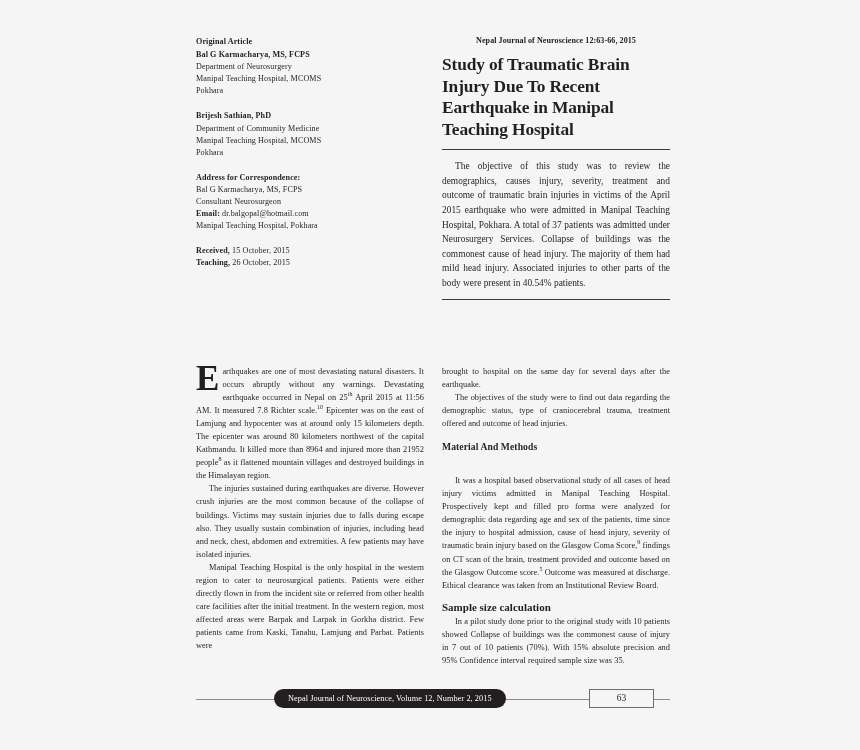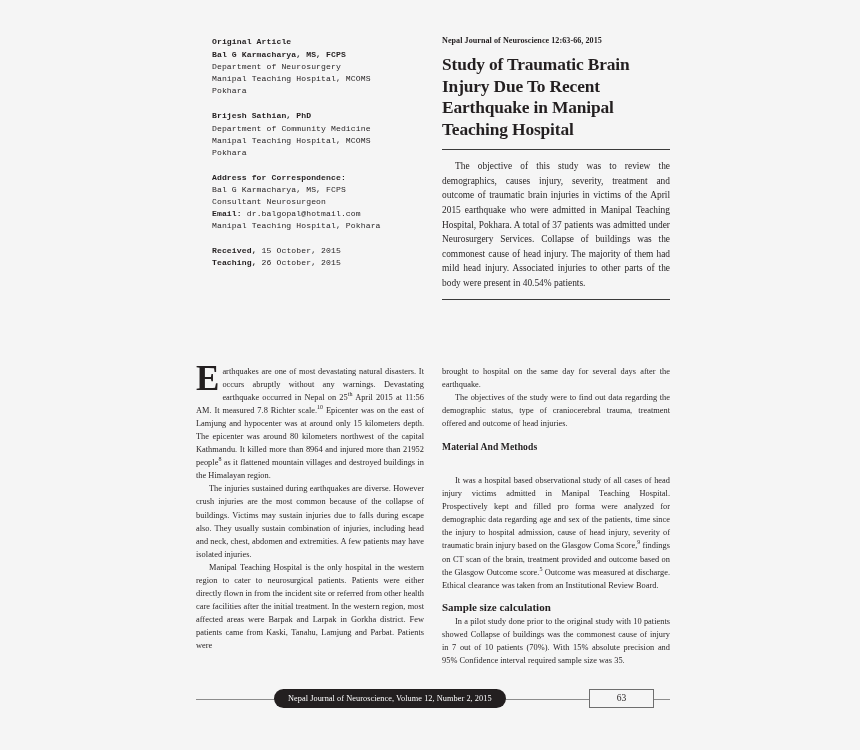--- a/index.html
+++ b/index.html
@@ -21,24 +21,23 @@
     background: #f5f5f5;
   }
   .cols {
     position: absolute;
     left: 196px;
     top: 36px;
     width: 474px;
   }
   .col-left {
     position: absolute;
-    left: 16px;
+    left: 0;
     top: 0;
     width: 222px;
-    font-family: Liberation Mono, monospace;
   }
   .col-right {
     position: absolute;
     left: 246px;
     top: 0;
     width: 228px;
   }
 
   
   .meta-block { margin-bottom: 13px; }
@@ -54,21 +53,21 @@
     line-height: 12.1px;
     margin-bottom: 1px;
     letter-spacing: .1px;
   }
   .meta-label { font-weight: bold; }
 
   
   .journal-ref {
     font-size: 8.1px;
     font-weight: bold;
-    text-align: left;
+    text-align: center;
     letter-spacing: .05px;
     margin-bottom: 9px;
   }
   .article-title {
     font-size: 17.4px;
     font-weight: bold;
     line-height: 21.6px;
     letter-spacing: -.15px;
     margin: 0 0 9px 0;
   }

